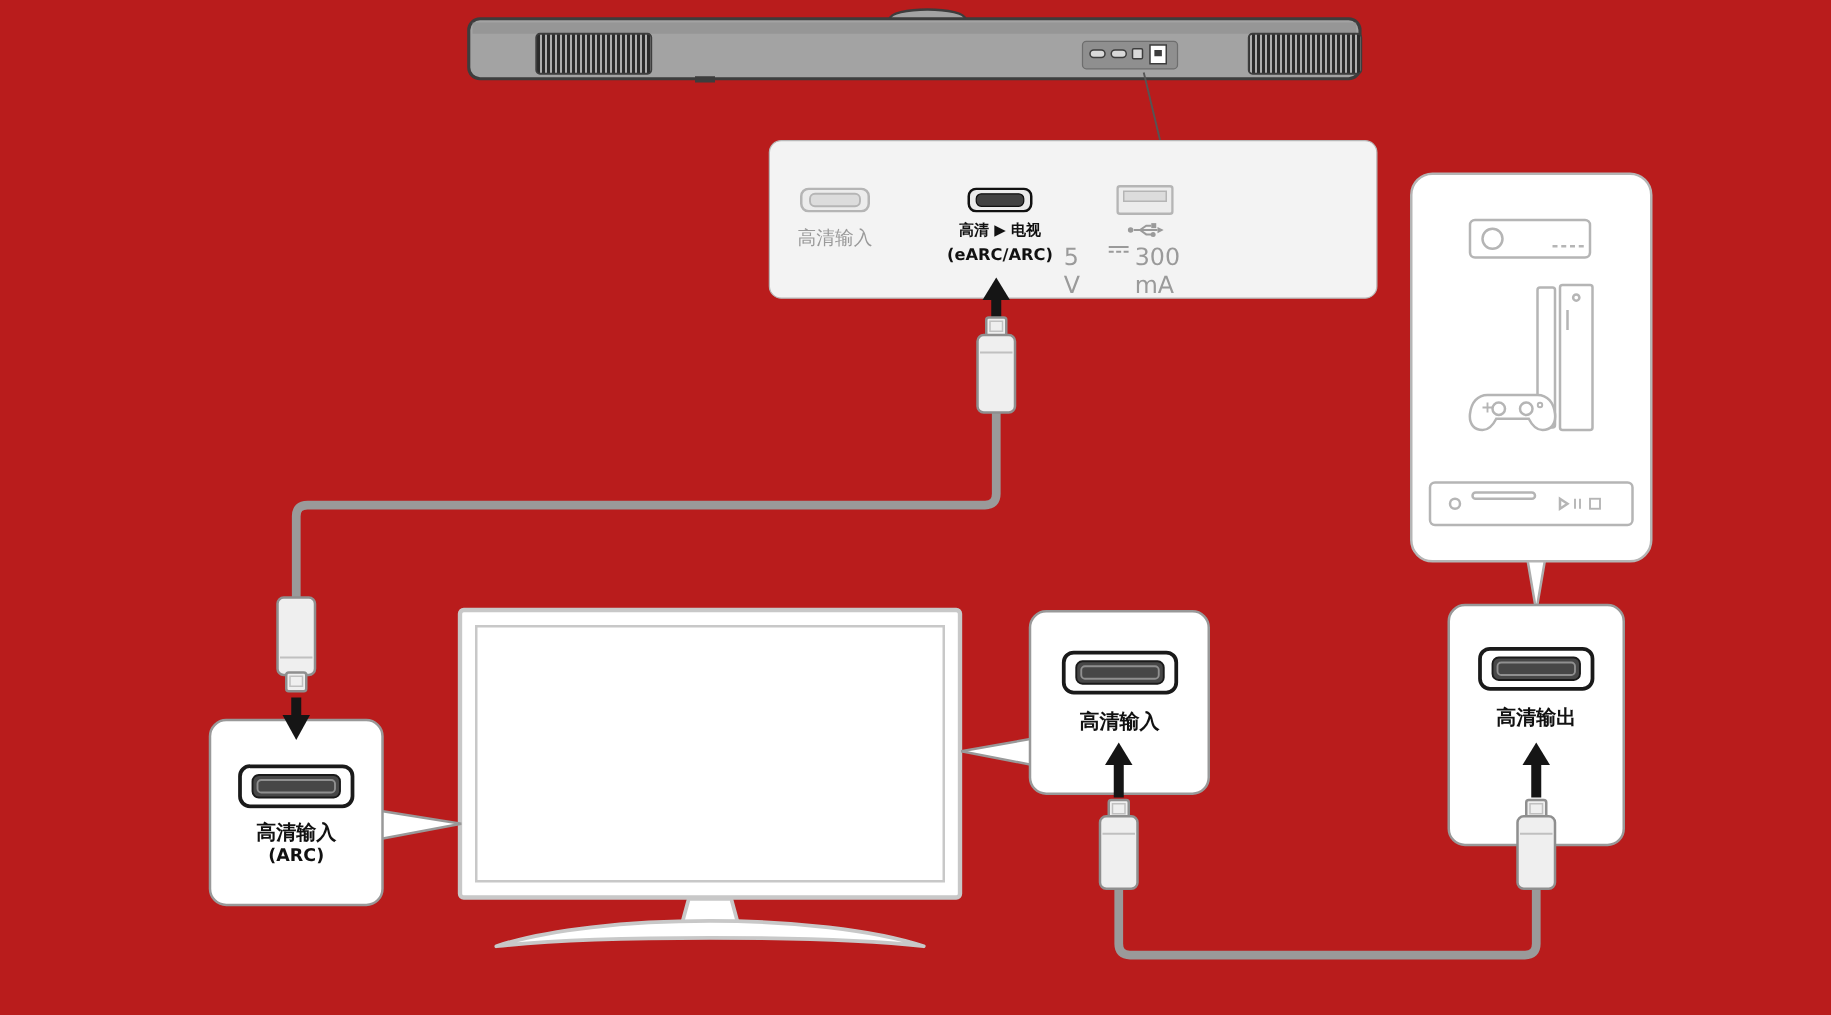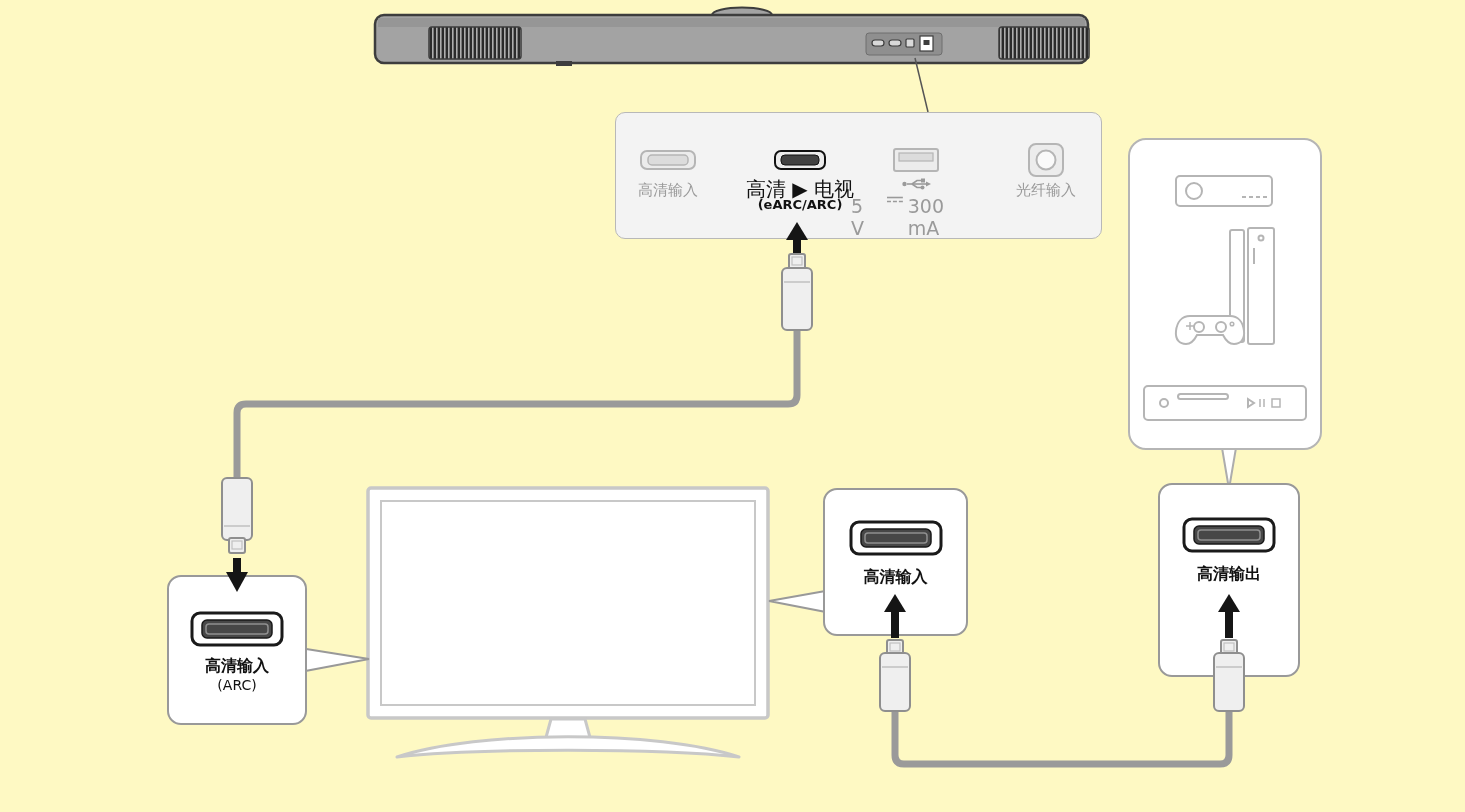--- a/index.html
+++ b/index.html
@@ -1,48 +1,48 @@
 <!DOCTYPE html>
 <html><head>
 <meta charset="utf-8">
 <style>
   * { margin:0; padding:0; box-sizing:border-box; }
   html,body { background:#ffffff; }
   body { font-family:"DejaVu Sans", sans-serif; }
-  .stage { position:relative; width:1465px; height:812px; background:#fef9c3; overflow:hidden; }
+  .stage { position:relative; width:1465px; height:812px; background:#b91c1c; overflow:hidden; }
   svg.layer { position:absolute; left:0; top:0; width:1465px; height:812px; pointer-events:none; }
   .bg { z-index:1; }
   .fg { z-index:3; }
 
   
   .rear-panel {
     position:absolute; z-index:2;
     left:615px; top:112px; width:487px; height:127px;
     background:#f3f3f3; border:1.5px solid #b8b8b8; border-radius:10px;
   }
   .pg { position:absolute; top:0; height:127px; width:130px; }
   .pg-icon { position:absolute; left:50%; transform:translateX(-50%); }
   .pg-icon svg { display:block; }
   .pg-label { position:absolute; width:100%; text-align:center; white-space:nowrap; }
   .dim { color:#9a9a9a; }
   .lbl-15 { font-size:15px; }
-  .lbl-main { font-size:20px; font-weight:400; color:#111; }
+  .lbl-main { font-size:12px; font-weight:700; color:#111; }
   .lbl-sub  { font-size:13px; font-weight:700; color:#111; }
   .usb-row { position:absolute; top:82px; width:100%; display:flex; justify-content:center; align-items:flex-start; gap:4px; font-size:19px; }
   .usb-row svg { display:block; }
 
   
   .callout {
     position:absolute; z-index:2; background:#fff;
     border:2px solid #999; border-radius:14px;
     display:flex; flex-direction:column; align-items:center;
   }
   .callout .port-big { display:block; }
   .co-label { font-size:16px; font-weight:700; color:#111; text-align:center; white-space:nowrap; }
-  .co-sub   { font-size:14px; font-weight:400; color:#111; text-align:center; }
+  .co-sub   { font-size:14px; font-weight:700; color:#111; text-align:center; }
   .co-tv-arc  { left:167px; top:575px; width:140px; height:150px; padding-top:34px; }
   .co-tv-in   { left:823px; top:488px; width:145px; height:148px; padding-top:30px; }
   .co-dev-out { left:1158px; top:483px; width:142px; height:194px; padding-top:32px; }
   .co-tv-arc .co-label { margin-top:9px; }
   .co-tv-arc .co-sub { margin-top:0px; }
   .co-tv-in .co-label, .co-dev-out .co-label { margin-top:11px; }
 
   
   .devices-panel {
     position:absolute; z-index:2;
@@ -139,29 +139,20 @@
       <div class="usb-row dim">
         <span>5 V</span>
         <svg width="18" height="9" viewBox="0 0 18 9">
           <path d="M1,2.5 H17" stroke="#9a9a9a" stroke-width="1.6"></path>
           <path d="M1,6.5 h4 M7,6.5 h4 M13,6.5 h4" stroke="#9a9a9a" stroke-width="1.6"></path>
         </svg>
         <span>300 mA</span>
       </div>
     </div>
 
-    <div class="pg" style="left:365px">
-      <div class="pg-icon" style="top:30px">
-        <svg width="36" height="34" viewBox="0 0 36 34">
-          <rect x="1" y="1" width="34" height="32" rx="7" fill="#ececec" stroke="#b5b5b5" stroke-width="2"></rect>
-          <circle cx="18" cy="17" r="9.5" fill="#fafafa" stroke="#b5b5b5" stroke-width="2"></circle>
-        </svg>
-      </div>
-      <div class="pg-label dim lbl-15" style="top:68px">光纤输入</div>
-    </div>
   </div>
 
   <div class="devices-panel">
     <svg width="190" height="308" viewBox="0 0 190 308">
       <g fill="none" stroke="#b5b5b5" stroke-width="2">
         <rect x="46" y="36" width="96" height="30" rx="4"></rect>
         <circle cx="64" cy="51" r="8"></circle>
         <path d="M112,57 h26" stroke-dasharray="4 3"></path>
       </g>
       <g fill="none" stroke="#b5b5b5" stroke-width="2">

